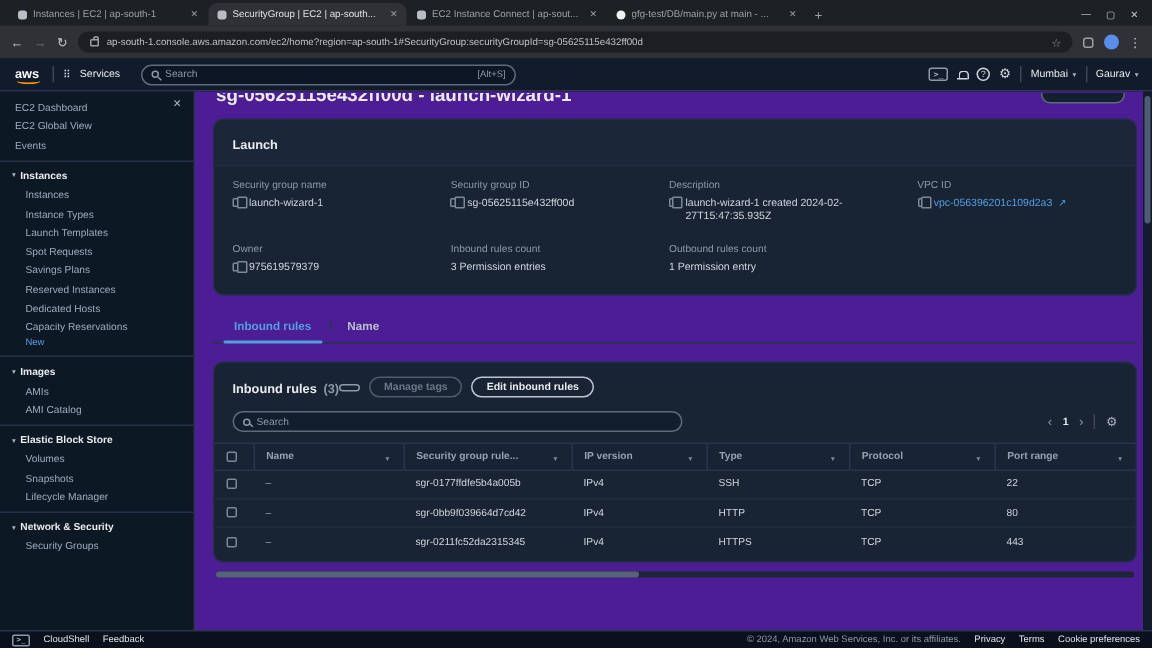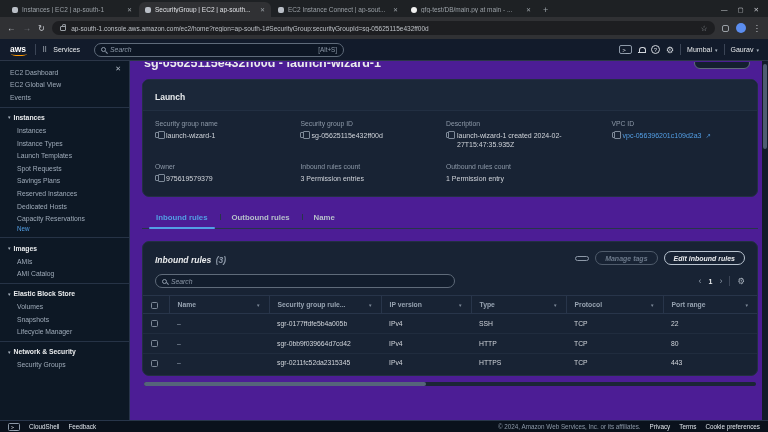--- a/index.html
+++ b/index.html
@@ -1,18 +1,18 @@
 <!DOCTYPE html>
 <html><head>
 <meta charset="utf-8">
 <style>
   * { box-sizing: border-box; margin: 0; padding: 0; }
   html,body { width:768px; height:432px; overflow:hidden; }
   body { background:#0d1825; font-family:"Liberation Sans","DejaVu Sans",sans-serif; color:#d1d5db; }
-  input { font-family:inherit;font-style:italic; }
+  input { font-family:inherit; }
   input::placeholder { color:#8d99a8; }
 
   
   .tabbar { height:17px; background:#1e2124; display:flex; align-items:flex-end; padding:2px 4px 0 6px; gap:1px; }
   .tab { width:132px; height:15px; display:flex; align-items:center; gap:4px; padding:0 6px; border-radius:6px 6px 0 0; color:#9aa0a6; font-size:6.5px; overflow:hidden; white-space:nowrap; }
   .tab.active { background:#303134; color:#dfe1e5; }
   .tab-t { flex:1; overflow:hidden; text-overflow:ellipsis; white-space:nowrap; }
   .tab-x { font-size:6px; color:#9aa0a6; }
   .fav { width:6px; height:6px; border-radius:2px; background:#b9bec6; flex:none; }
   .fav.gh { border-radius:50%; background:#f0f0f0; }
@@ -79,21 +79,21 @@
   .copy { flex:none; width:5px; height:6px; border:1px solid #7d8998; border-radius:1px; position:relative; margin-top:1.5px; margin-right:2px; }
   .copy::before { content:''; position:absolute; top:-2.5px; left:1.5px; width:5px; height:6px; border:1px solid #7d8998; border-radius:1px; background:#182334; }
 
   .view-tabs { display:flex; margin-top:12px; border-bottom:1px solid #28354a; padding-left:2px; }
   .vtab { font-size:7.8px; font-weight:bold; color:#b6c0cb; padding:4px 12px 6px; position:relative; }
   .vtab + .vtab::before { content:''; position:absolute; left:0; top:5px; bottom:8px; width:1px; background:#28354a; }
   .vtab.active { color:#539fe5; }
   .vtab.active::after { content:''; position:absolute; left:5px; right:5px; bottom:-1px; height:2px; background:#539fe5; border-radius:2px; }
 
   .table-card { margin-top:12px; padding-bottom:3px; }
-  .tc-head { display:flex; align-items:center; justify-content:space-between; padding:7px 12px 5px;font-style:italic; }
+  .tc-head { display:flex; align-items:center; padding:7px 12px 5px; }
   .count { color:#8d99a8; font-weight:bold; font-size:8.5px; }
   .tc-actions { display:flex; gap:6px; align-items:center; }
   .btn { font-size:7px; font-weight:bold; border:1px solid #b9c4d0; color:#e9ebed; border-radius:9px; padding:2.5px 9px; white-space:nowrap; }
   .btn.disabled { border-color:#4f5b6b; color:#6b7889; }
   .btn.icon-btn { padding:1.5px 6px; border-color:#8d99a8; color:#c5ccd4; font-size:7.5px; }
   .tc-filter { display:flex; align-items:center; justify-content:space-between; padding:2px 12px 7px; }
   .search-box { width:300px; height:14px; border:1px solid #5f6b7a; border-radius:7px; display:flex; align-items:center; gap:4px; padding:0 6px; background:#121d2d; }
   .search-box input { flex:1; min-width:0; background:transparent; border:none; outline:none; font-size:6.8px; color:#d1d5db; }
   .pager { display:flex; align-items:center; gap:7px; color:#8d99a8; }
   .pg-ar { font-size:9px; }
@@ -300,21 +300,20 @@
           <div class="f-label">Outbound rules count</div>
           <div class="f-value">
               <span>1 Permission entry</span>
             </div>
         </div>
       </div>
     </section>
 
     <div class="view-tabs">
       <span class="vtab active">Inbound rules</span>
-      <span class="vtab">Outbound rules</span>
       <span class="vtab">Name</span>
     </div>
 
     <section class="card table-card">
       <div class="tc-head">
         <div>
           <span class="card-title">Inbound rules</span>
           <span class="count">(3)</span>
         </div>
         <div class="tc-actions">

